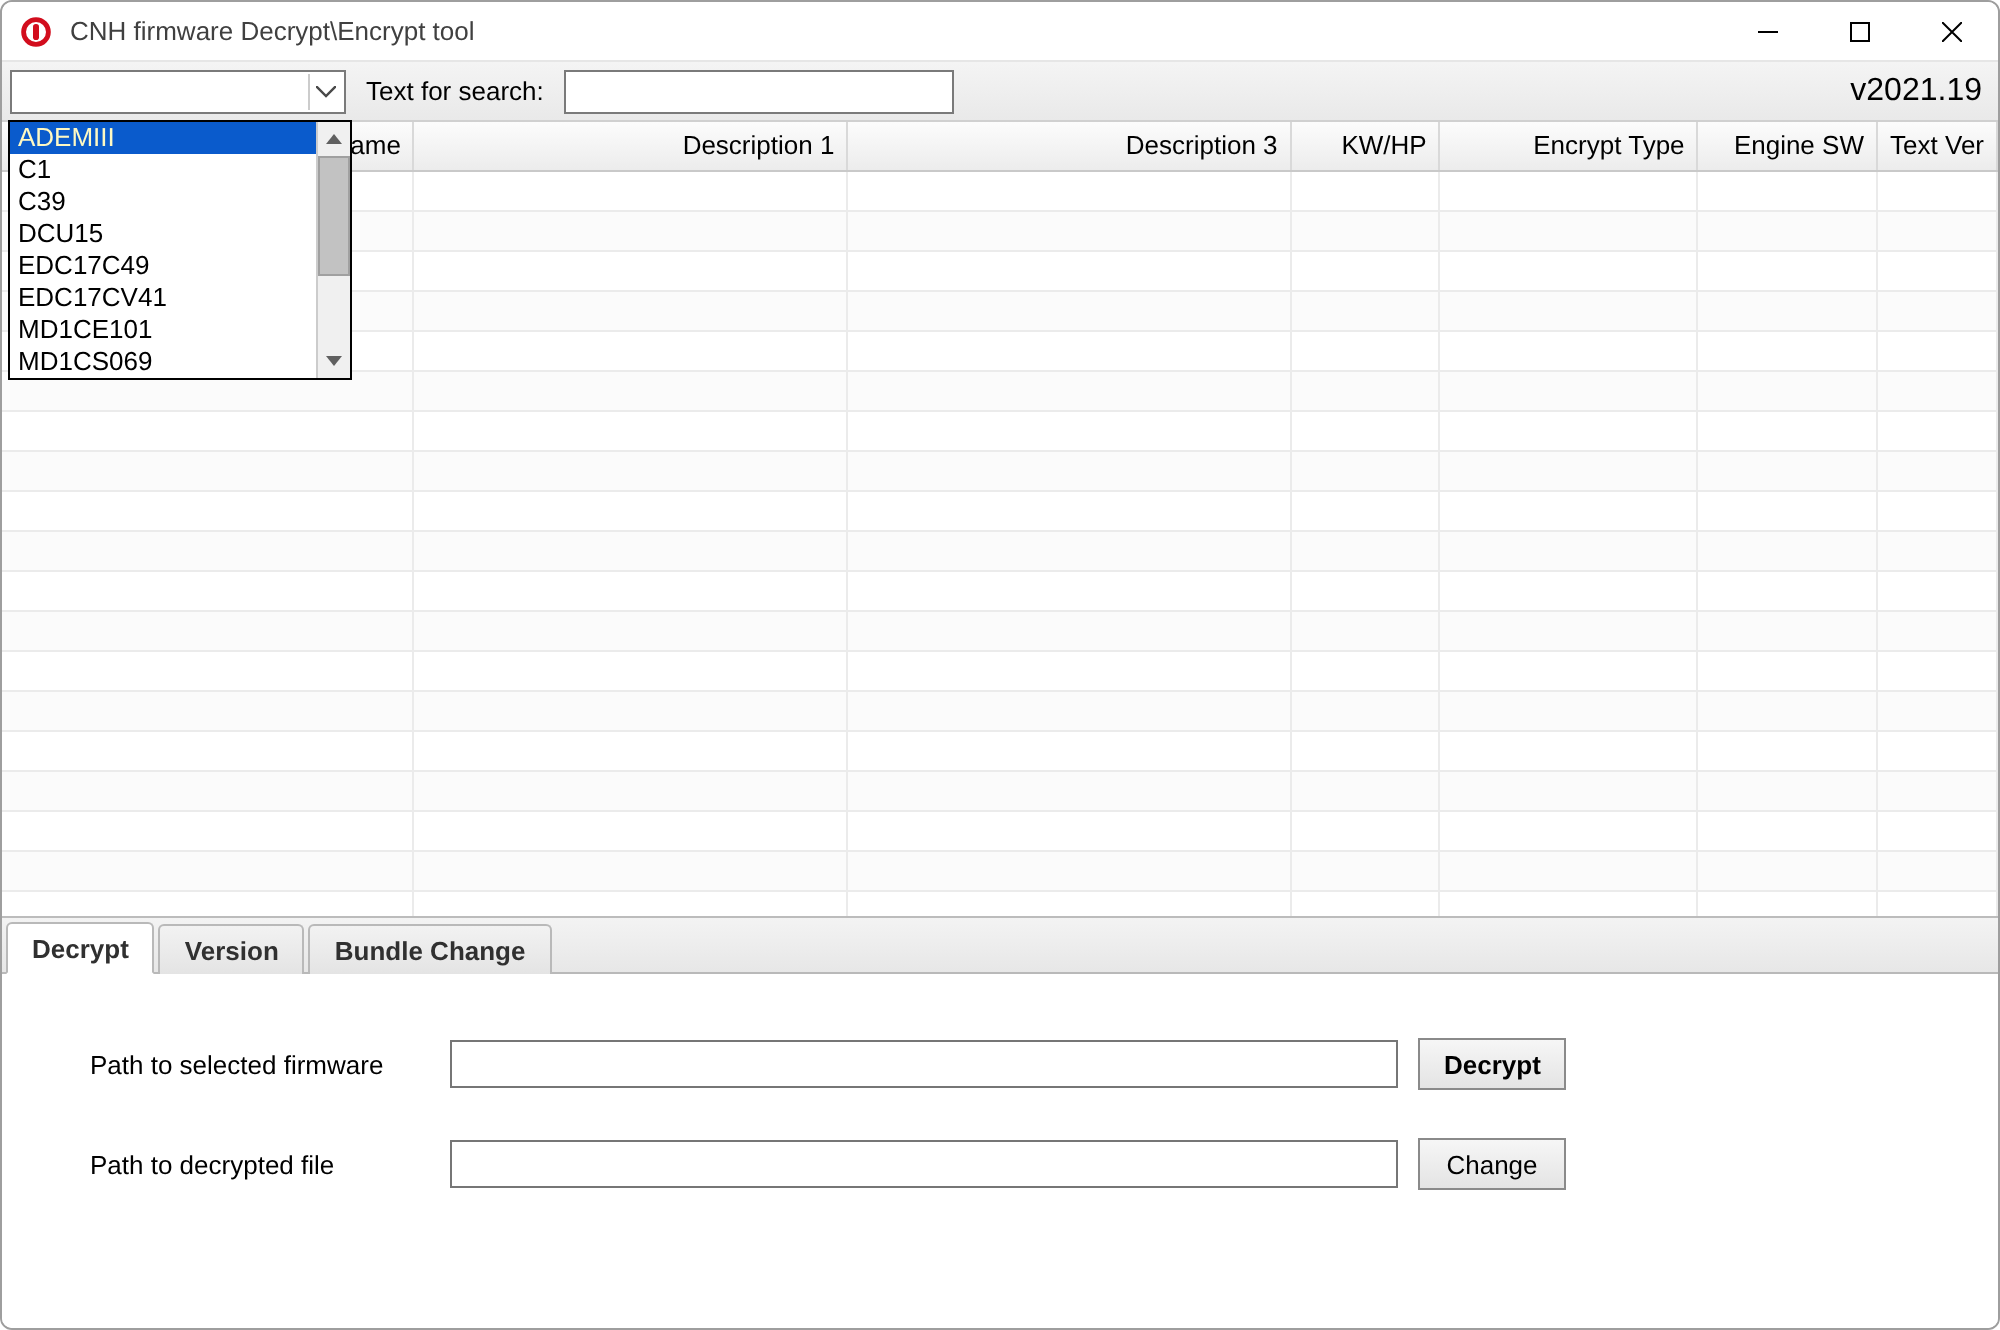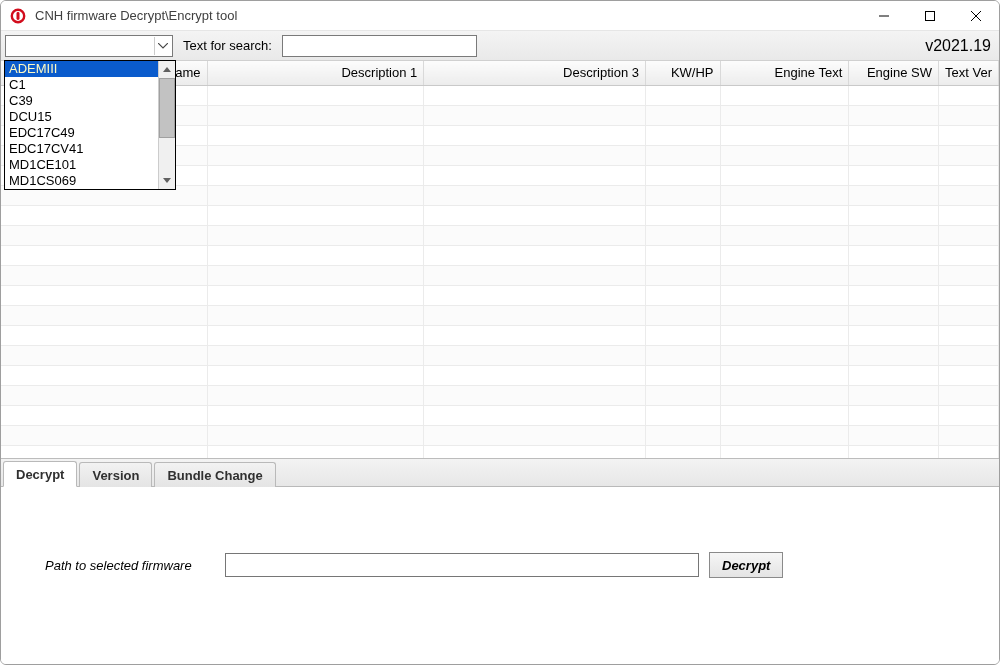--- a/index.html
+++ b/index.html
@@ -148,21 +148,21 @@
     border-bottom: 1px solid #ebebeb;
     height: 20px;
     padding: 0 4px;
   }
   .grid tbody tr:nth-child(even) td { background: #fbfbfb; }
   .grid tbody tr:nth-child(odd) td { background: #fff; }
 
   
   .tab-region {
     flex: 0 0 205px;
-    display: flex; flex-direction: column; gap: 33px;
+    display: flex; flex-direction: column;
   }
   .tab-strip {
     height: 28px;
     display: flex; align-items: flex-end;
     background: linear-gradient(#f3f3f3, #e7e7e7);
     border-bottom: 1px solid #b9b9b9;
     padding-left: 2px;
     gap: 0;
   }
   .tab {
@@ -180,21 +180,20 @@
   }
   .tab.active {
     background: #fff;
     border-bottom: 1px solid #fff;
     z-index: 2;
   }
   .tab-body {
     flex: 1;
     background: #fff;
     padding: 32px 30px 10px 44px;
-    font-style: italic;
   }
   .form-row {
     display: flex; align-items: center;
     margin-bottom: 24px;
     gap: 10px;
   }
   .form-label { width: 170px; font-size: 13px; }
   .form-input {
     width: 474px; height: 24px;
     border: 1px solid #767676;
@@ -272,21 +271,21 @@
           <col class="col-engine">
           <col class="col-vsw">
           <col class="col-tier">
       </colgroup>
       <thead>
         <tr>
           <th>Name</th>
           <th>Description 1</th>
           <th>Description 3</th>
           <th>KW/HP</th>
-          <th>Engine Text</th>
+          <th>Encrypt Type</th>
           <th>Engine SW</th>
           <th>Text Ver</th>
         </tr>
       </thead>
       <tbody id="table-body">
       <tr>
             <td></td>
             <td></td>
             <td></td>
             <td></td>
@@ -464,20 +463,25 @@
     <div class="tab-strip">
       <div class="tab active">Decrypt</div>
       <div class="tab">Version</div>
       <div class="tab">Bundle Change</div>
     </div>
     <div class="tab-body">
       <div class="form-row">
         <span class="form-label">Path to selected firmware</span>
         <div class="form-input" value=""></div>
         <div class="form-btn primary">Decrypt</div>
+      </div>
+      <div class="form-row">
+        <span class="form-label">Path to decrypted file</span>
+        <div class="form-input" value=""></div>
+        <div class="form-btn">Change</div>
       </div>
     </div>
   </div>
 
   <div class="dropdown">
     <div class="dropdown-list" id="dropdown-list">
         <div class="dropdown-item selected">ADEMIII</div>
         <div class="dropdown-item">C1</div>
         <div class="dropdown-item">C39</div>
         <div class="dropdown-item">DCU15</div>

